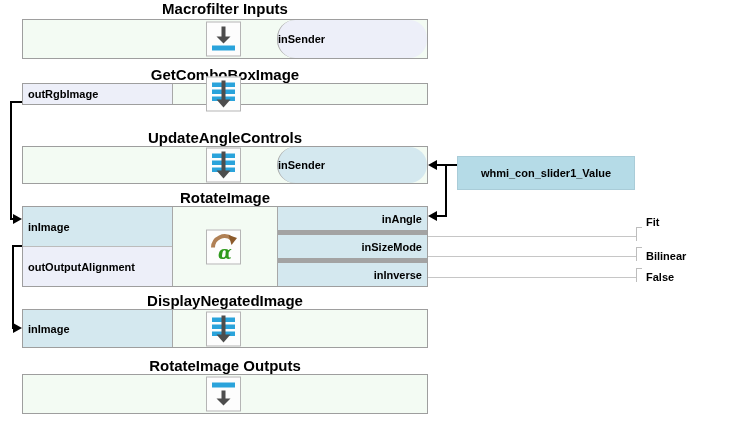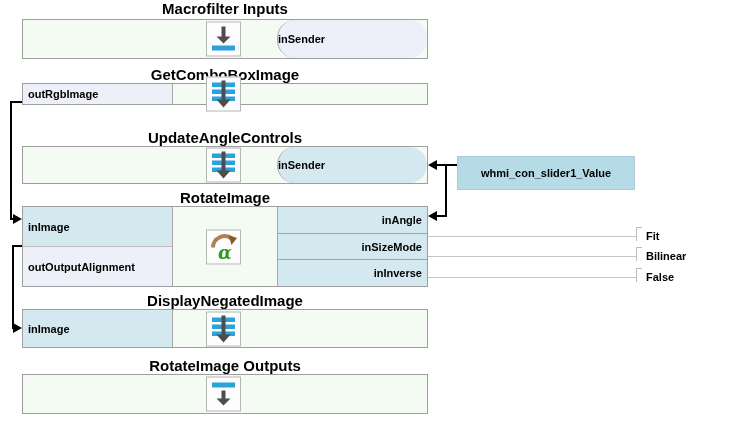--- a/index.html
+++ b/index.html
@@ -16,21 +16,21 @@
              align-items:center;font-size:11px;font-weight:bold;box-sizing:border-box;}
   .port-full.pl{left:0;border-right:1px solid #a8a8a8;padding-left:5px;}
   .port-full.pr{right:0;border-left:1px solid #a8a8a8;justify-content:flex-start;padding-right:15px;border-radius:18px;}
   .col{position:absolute;top:0;bottom:0;width:150px;display:flex;
        flex-direction:column;box-sizing:border-box;}
   .col.cl{left:0;border-right:1px solid #a8a8a8;}
   .col.cr{right:0;border-left:1px solid #a8a8a8;}
   .prow{flex:1;display:flex;align-items:center;font-size:11px;font-weight:bold;
         box-sizing:border-box;}
   .cl .prow{padding-left:5px;border-bottom:1px solid #bcbcbc;}
-  .cr .prow{justify-content:flex-end;padding-right:5px;border-bottom:1px solid #a3a3a3;}
+  .cr .prow{justify-content:flex-end;padding-right:5px;border-bottom:5px solid #a3a3a3;}
   .cl .prow:last-child,.cr .prow:last-child{border-bottom:none;}
   .lav{background:#edeff9;}
   .cyan{background:#d4e8ef;}
   .wh{position:absolute;height:2px;background:#000;}
   .wv{position:absolute;width:2px;background:#000;}
   .ar{position:absolute;width:0;height:0;border-top:5px solid transparent;
       border-bottom:5px solid transparent;border-left:9px solid #000;}
   .al{position:absolute;width:0;height:0;border-top:5px solid transparent;
       border-bottom:5px solid transparent;border-right:9px solid #000;}
   .wg{position:absolute;height:1px;background:#c6c6c6;}
@@ -162,21 +162,21 @@
 <div class="wh" style="left:436px;top:164px;width:21px"></div>
 <div class="al" style="left:428px;top:160px"></div>
 <div class="wv" style="left:445px;top:164px;height:53px"></div>
 <div class="wh" style="left:436px;top:215px;width:11px"></div>
 <div class="al" style="left:428px;top:211px"></div>
 <div class="extlabel">whmi_con_slider1_Value</div>
 
 <div class="wg" style="left:428px;top:236px;width:208px"></div>
 <div class="bv" style="left:636px;top:227px;height:14px"></div>
 <div class="bh" style="left:636px;top:227px;width:6px"></div>
-<div class="cval" style="top:229px">Fit</div>
+<div class="cval" style="top:215px">Fit</div>
 
 <div class="wg" style="left:428px;top:256px;width:208px"></div>
 <div class="bv" style="left:636px;top:247px;height:14px"></div>
 <div class="bh" style="left:636px;top:247px;width:6px"></div>
 <div class="cval" style="top:249px">Bilinear</div>
 
 <div class="wg" style="left:428px;top:277px;width:208px"></div>
 <div class="bv" style="left:636px;top:268px;height:14px"></div>
 <div class="bh" style="left:636px;top:268px;width:6px"></div>
 <div class="cval" style="top:270px">False</div>

